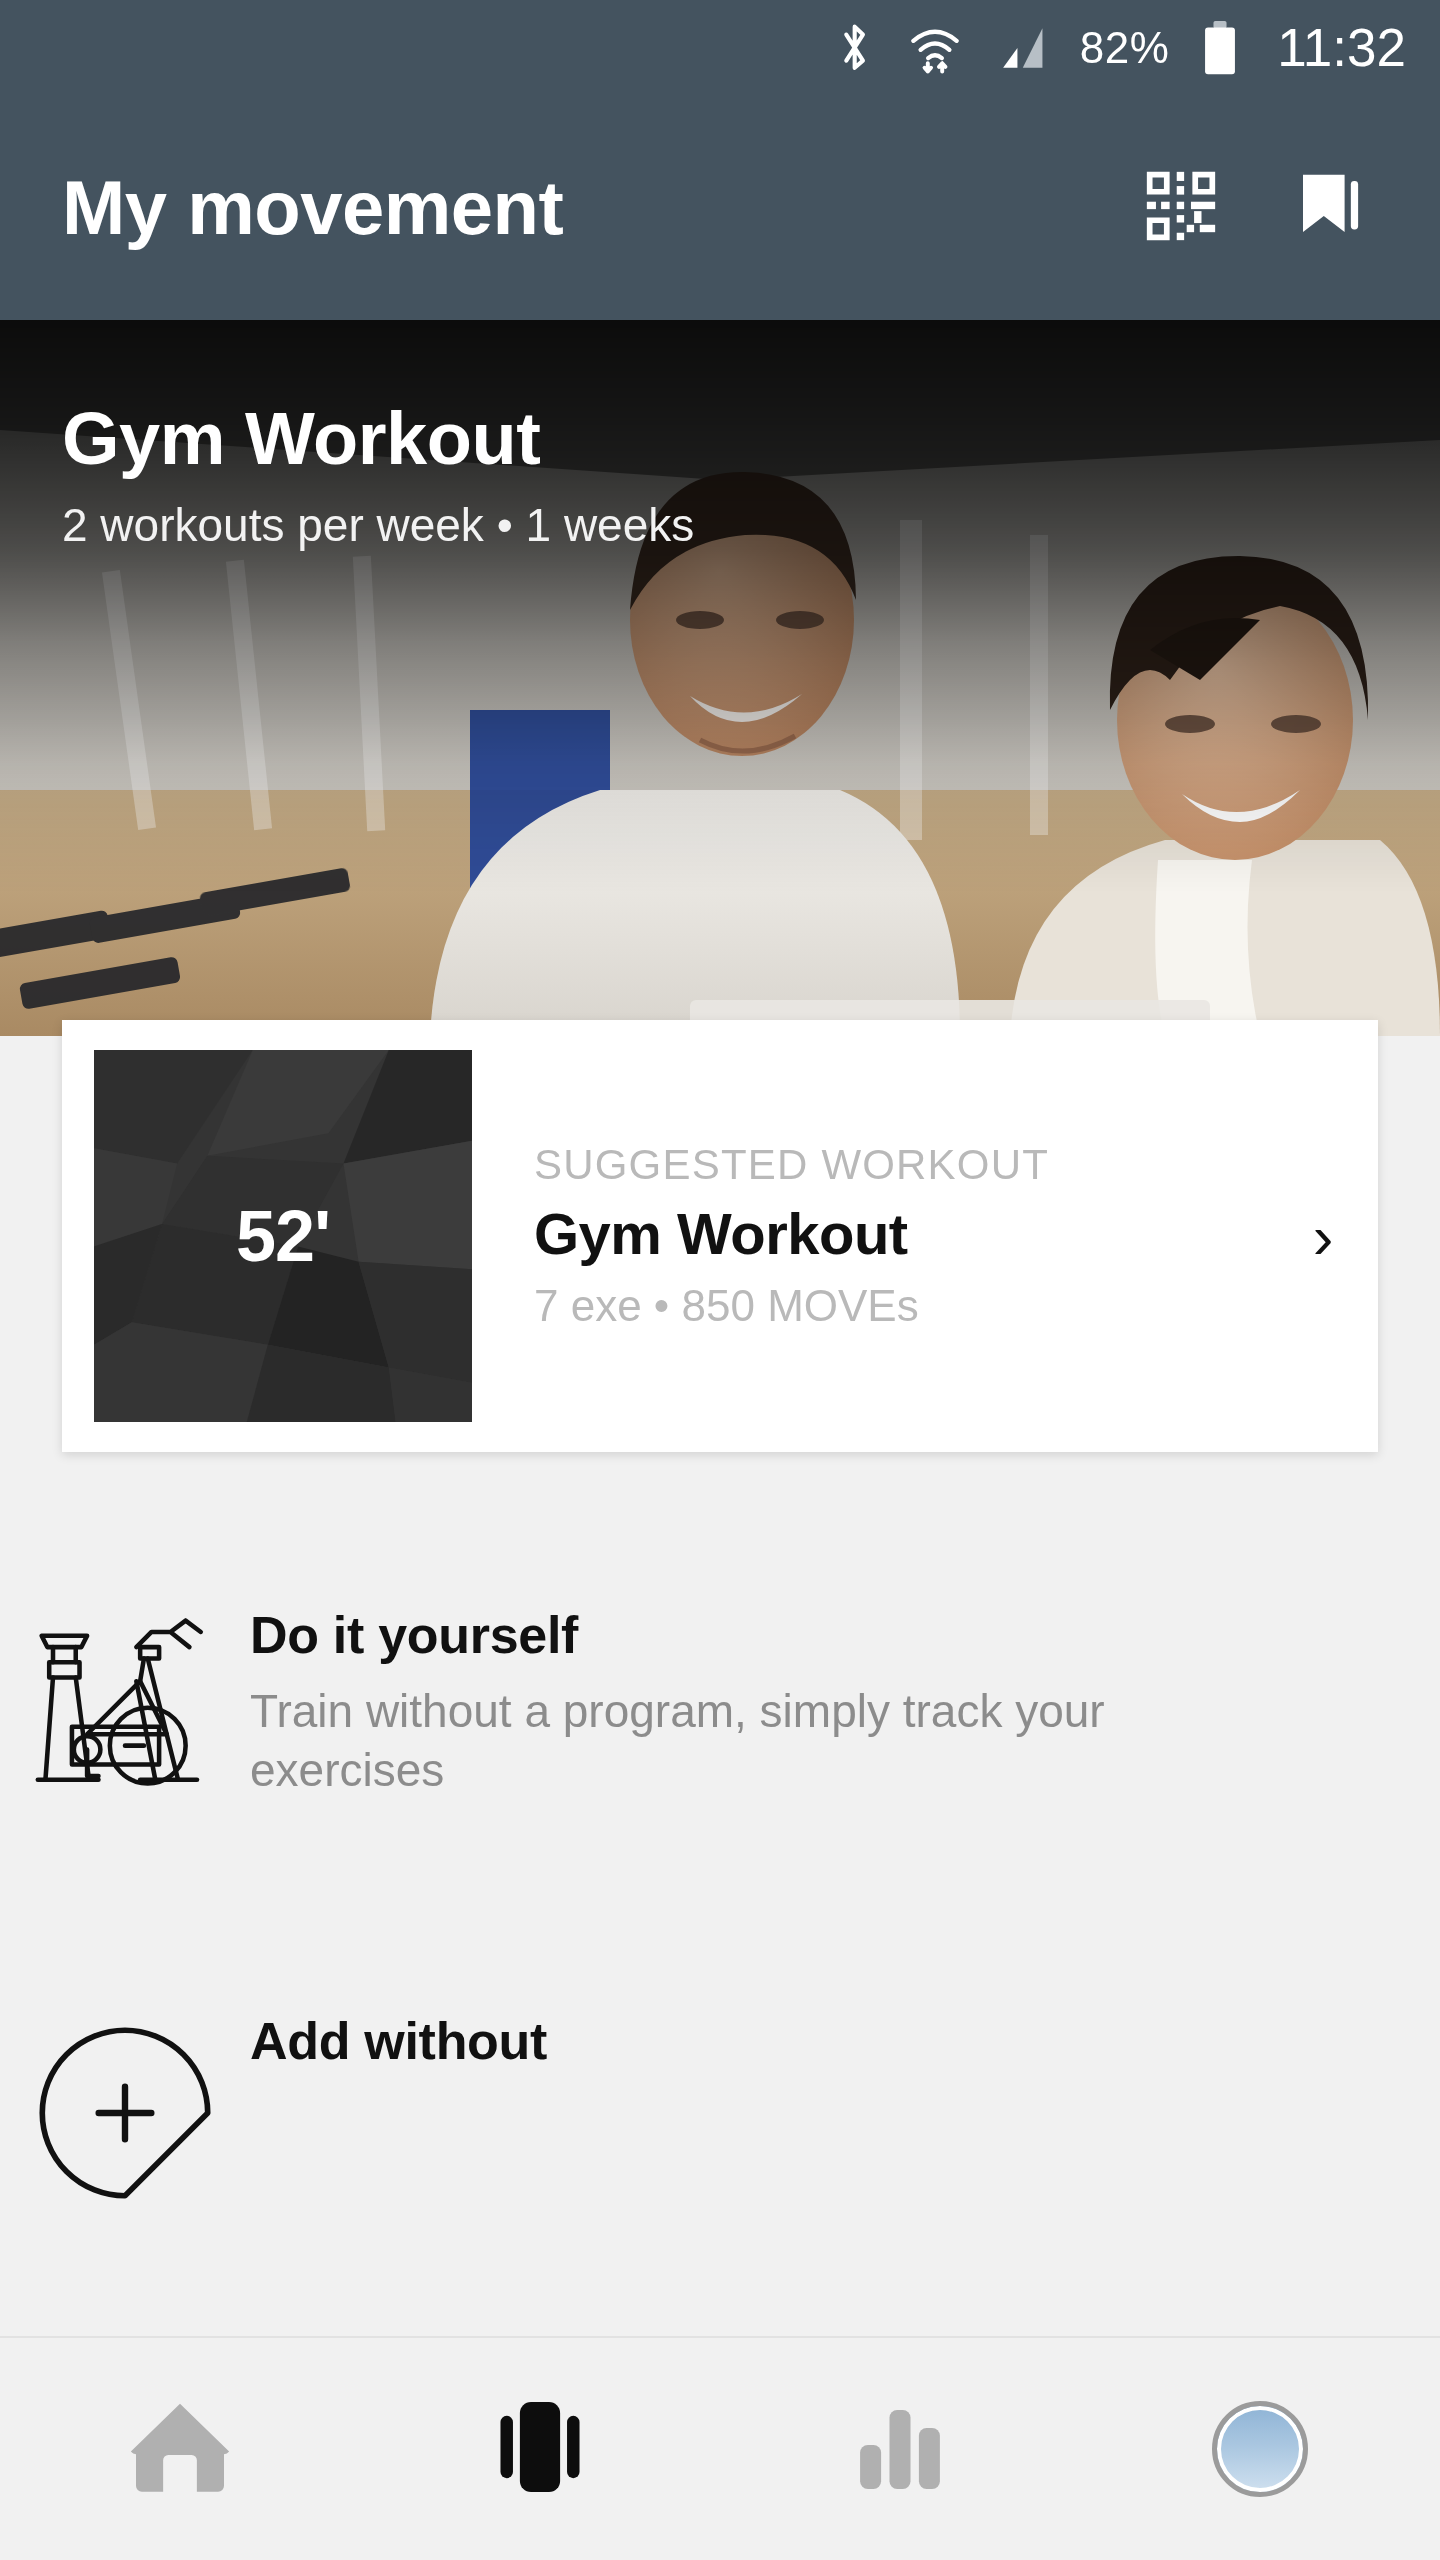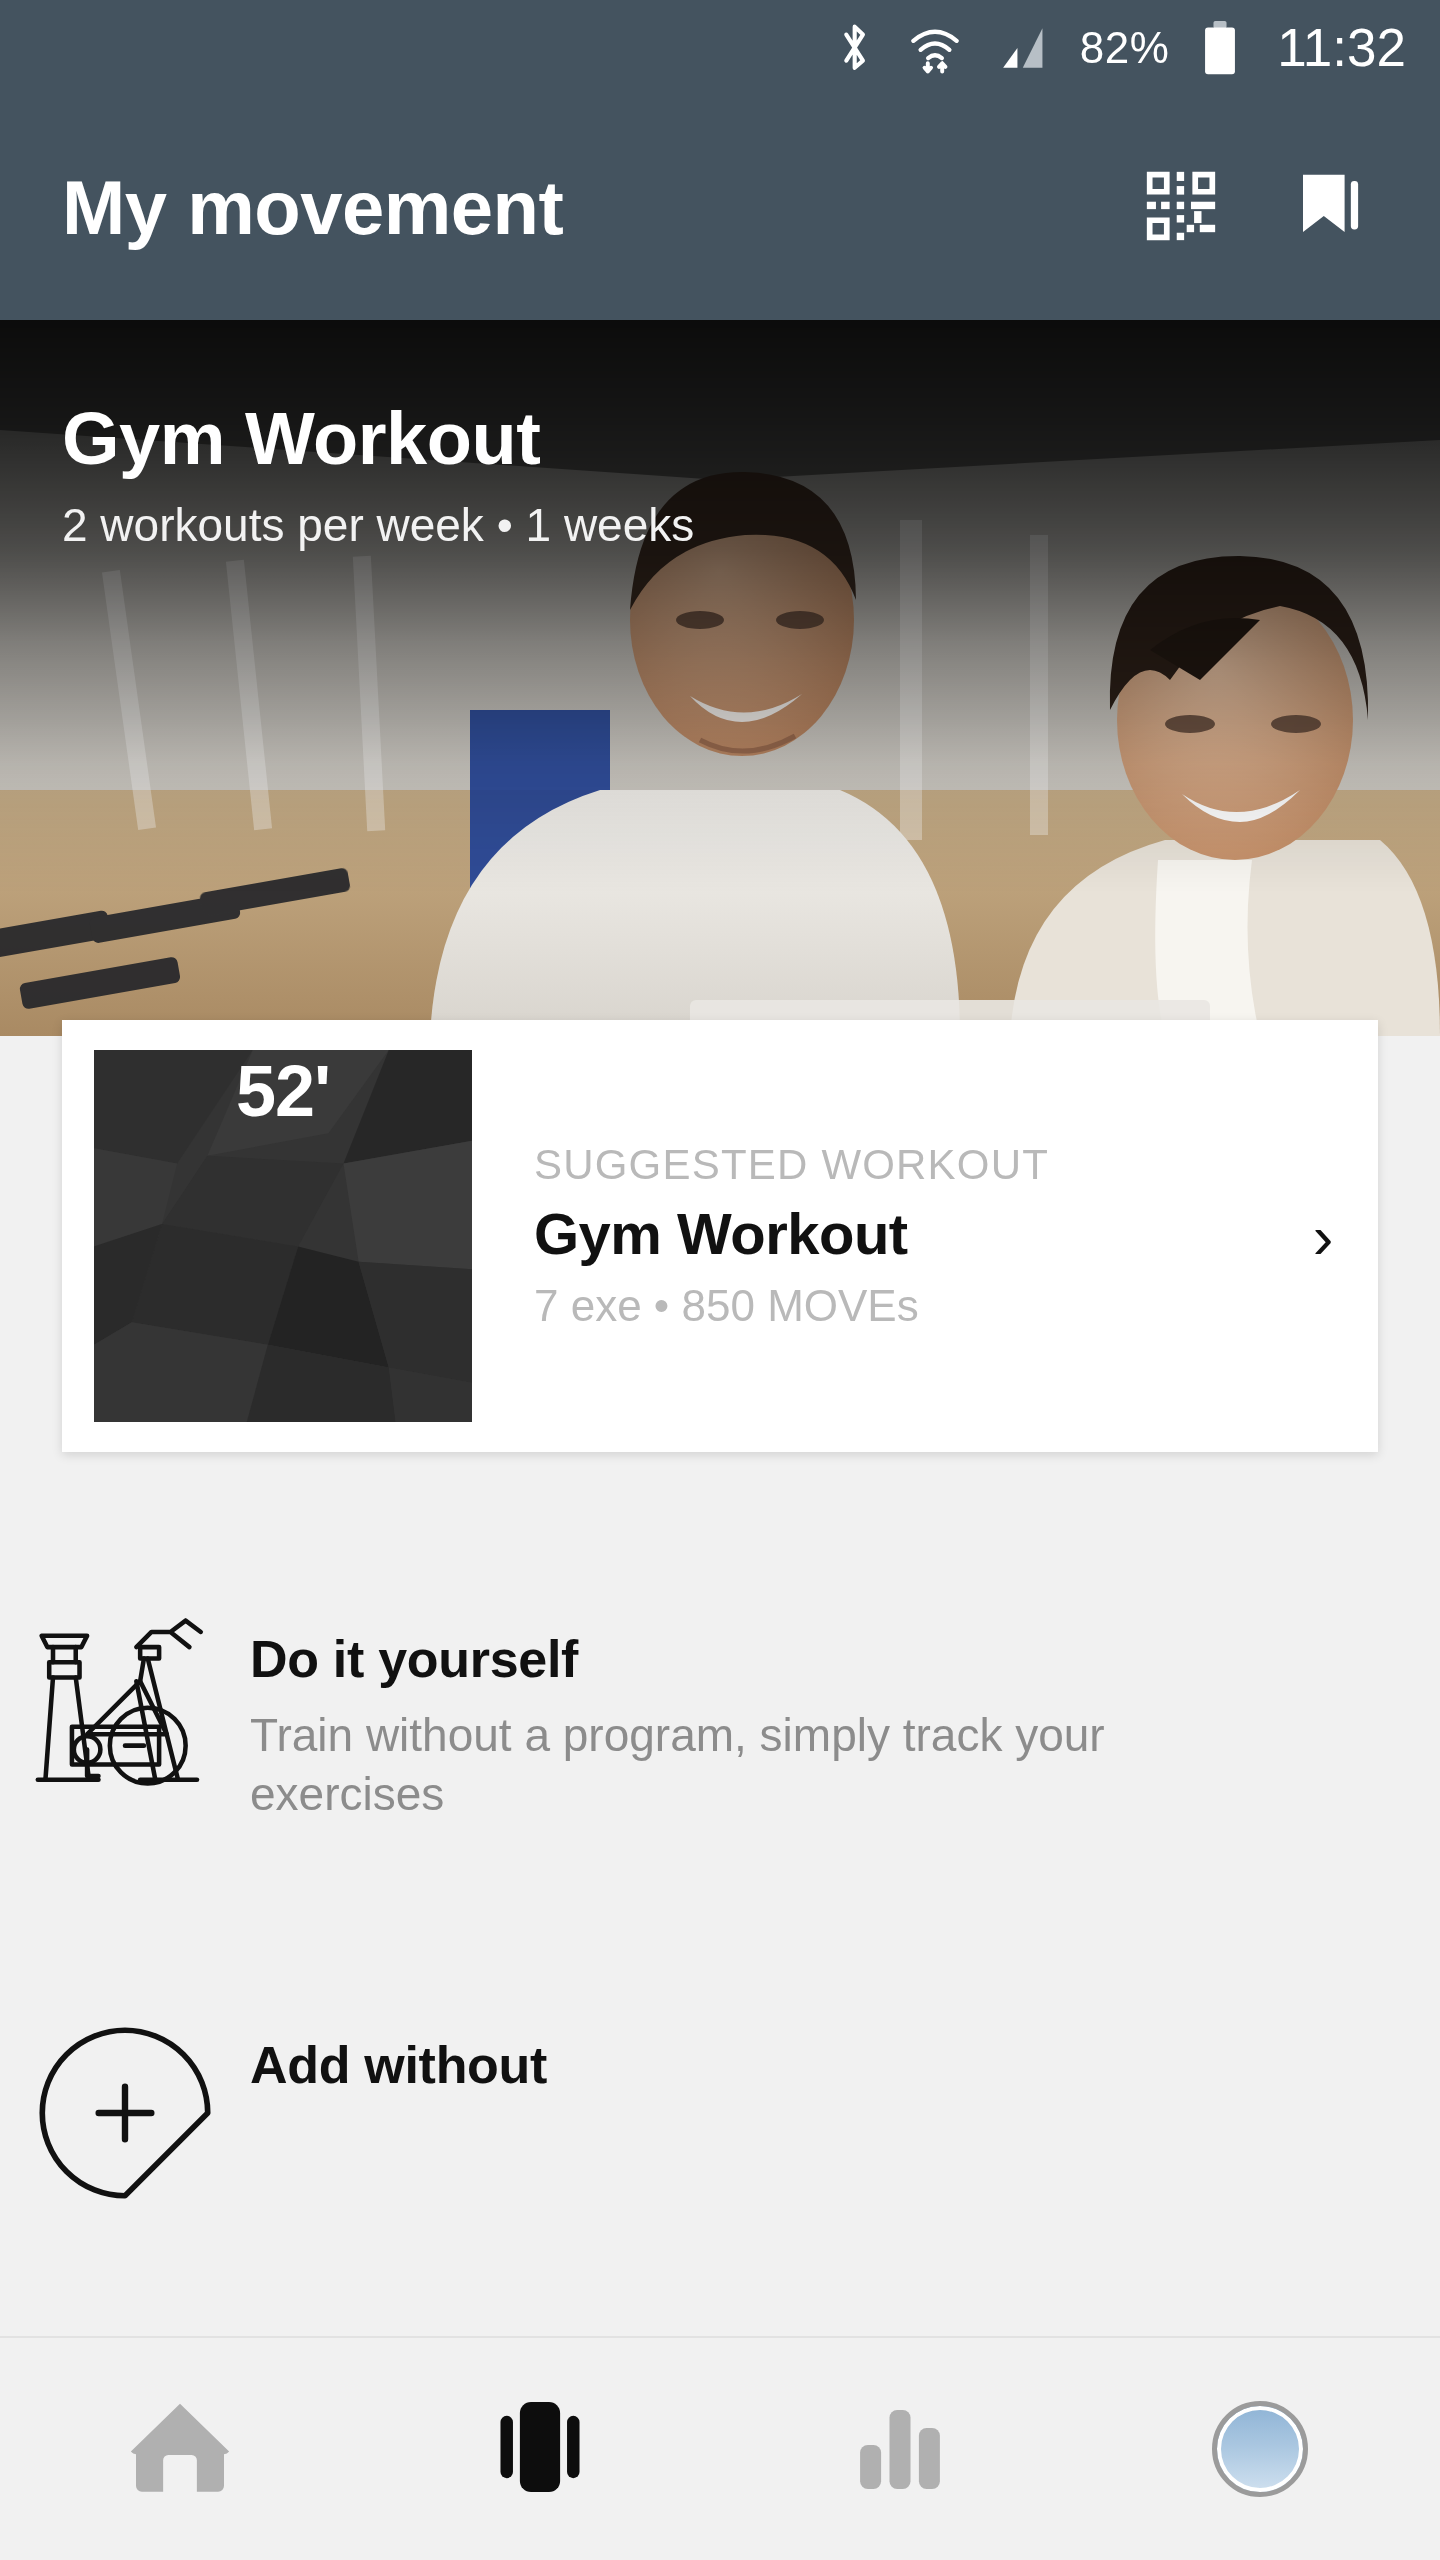--- a/index.html
+++ b/index.html
@@ -60,21 +60,21 @@
   .card {
     position:absolute; left:62px; top:1020px; width:1316px; height:432px;
     background:#ffffff;
     box-shadow:0 3px 10px rgba(0,0,0,.13);
     display:flex; align-items:center;
   }
   .card-thumb {
     width:378px; height:372px; margin-left:32px; flex:none;
     position:relative; overflow:hidden;
     background:#14532d;
-    display:flex; justify-content:center;
+    display:flex; align-items:center; justify-content:center;
   }
   .card-thumb-poly { position:absolute; inset:0; }
   .card-duration {
     position:relative; color:#ffffff; font-size:72px; font-weight:700; letter-spacing:-1px;
   }
   .card-body { flex:1; padding-left:62px; padding-right:30px; }
   .card-kicker {
     color:#b9b9b9; font-size:42px; font-weight:400; letter-spacing:1.2px; line-height:1.1;
   }
   .card-title {
@@ -89,21 +89,21 @@
   }
 
   
   .action {
     position:absolute; left:0; width:1440px; display:flex; align-items:flex-start;
   }
   .action-icon {
     width:250px; flex:none; display:flex; align-items:flex-start; justify-content:center;
     padding-top:6px;
   }
-  .action-text { flex:1; padding-right:70px;margin-top:24px; }
+  .action-text { flex:1; padding-right:70px; }
   .action-title { color:#111111; font-size:52px; font-weight:700; line-height:1.1; letter-spacing:-.3px; }
   .action-desc {
     color:#8c8c8c; font-size:46px; font-weight:400; line-height:1.28; margin-top:18px;
     max-width:940px;
   }
 
   #row-diy { top:1607px; }
   #row-add { top:2013px; }
 
   

